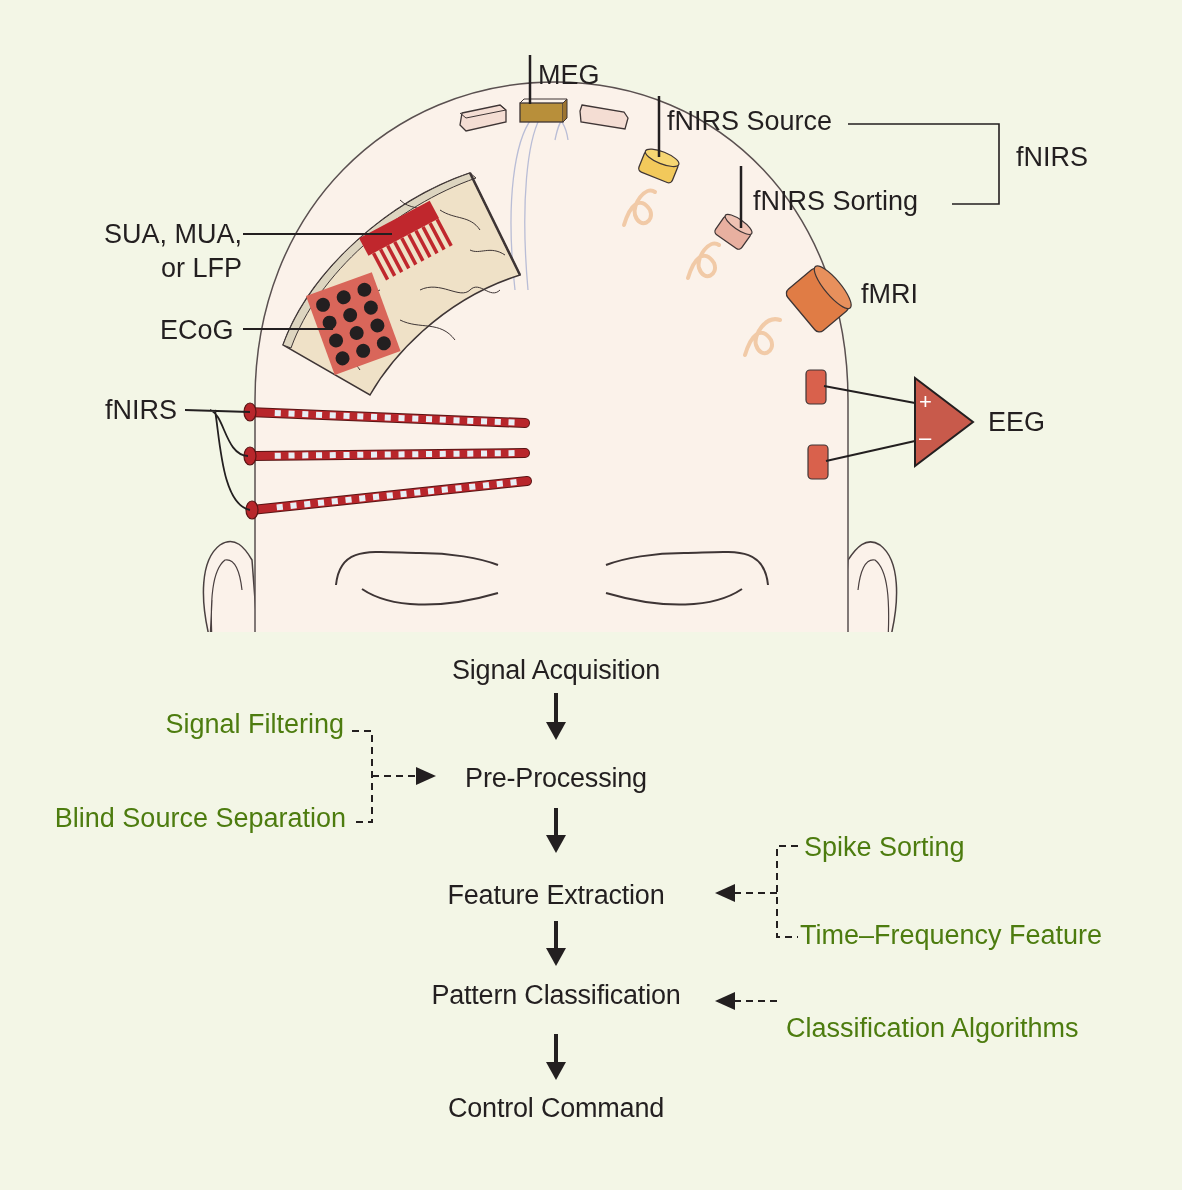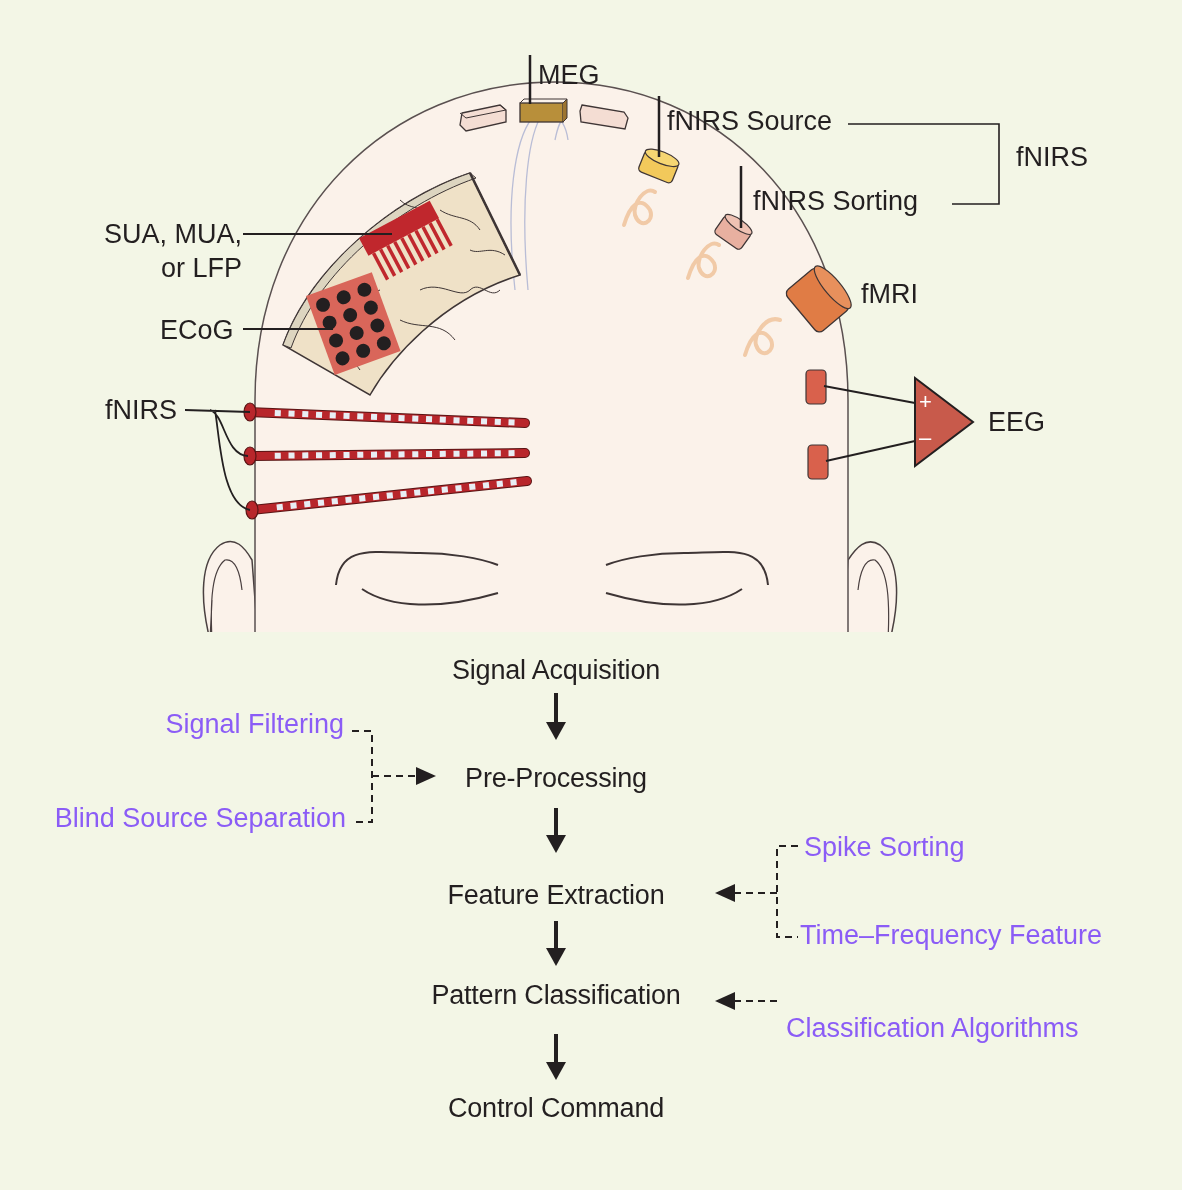--- a/index.html
+++ b/index.html
@@ -2,21 +2,21 @@
 <html><head>
 <meta charset="utf-8">
 <style>
   html, body { margin: 0; padding: 0; }
   body {
     width: 1182px; height: 1190px; background: #f3f6e6; position: relative; overflow: hidden;
     font-family: "Liberation Sans", sans-serif;
   }
   #scene { position: absolute; left: 0; top: 0; }
   .lbl { position: absolute; font-family: "Liberation Sans", sans-serif; font-size: 27px; color: #231f20; white-space: nowrap; line-height: 1; }
-  .orange { color: #8b5cf6; }
+  .orange { color: #4d7c0f; }
   .step { position: absolute; font-size: 27px; color: #231f20; white-space: nowrap; transform: translateX(-50%); line-height: 1; font-family: "Liberation Sans", sans-serif; letter-spacing: -0.2px; }
   .center { text-align: right; }
 </style>
 </head>
 <body>
 
 <svg id="scene" width="1182" height="1190" viewBox="0 0 1182 1190">
   <defs>
     <clipPath id="headclip">
       <rect x="0" y="0" width="1182" height="632"></rect>

